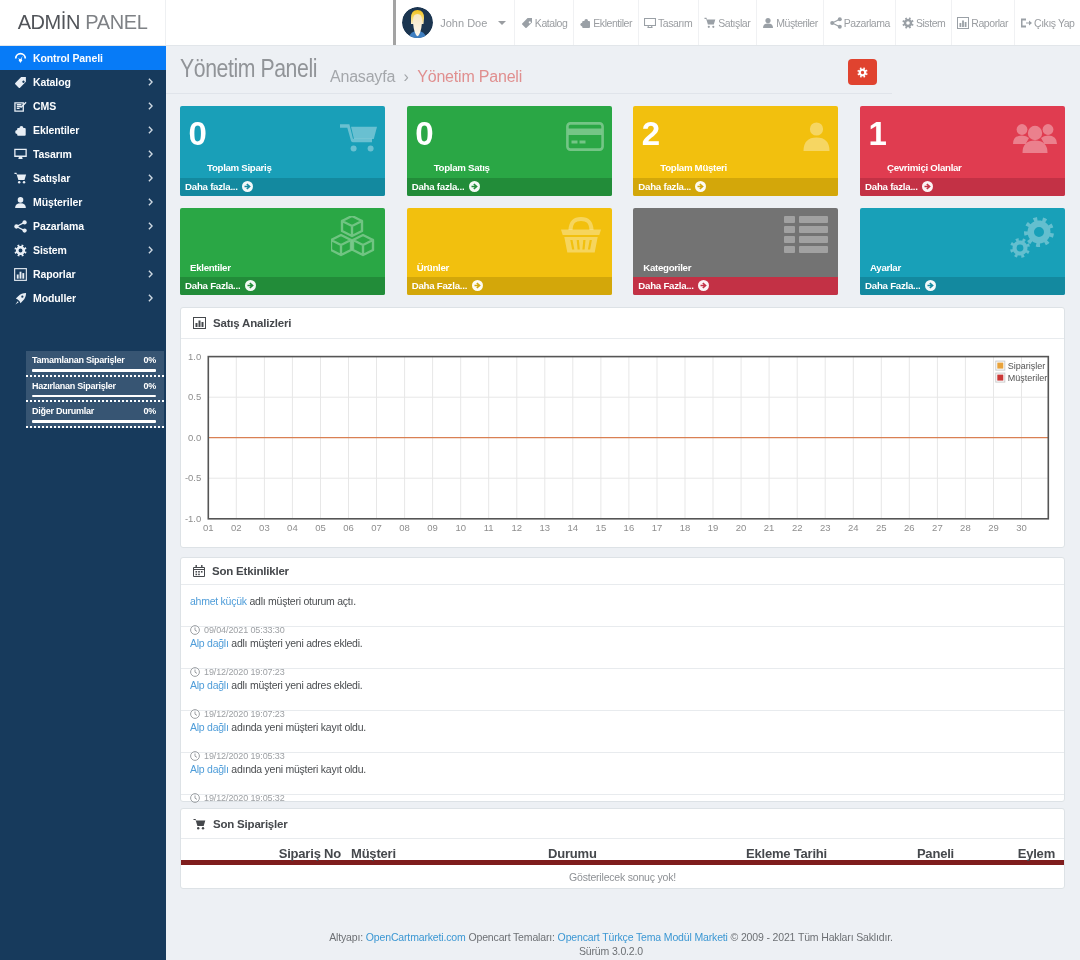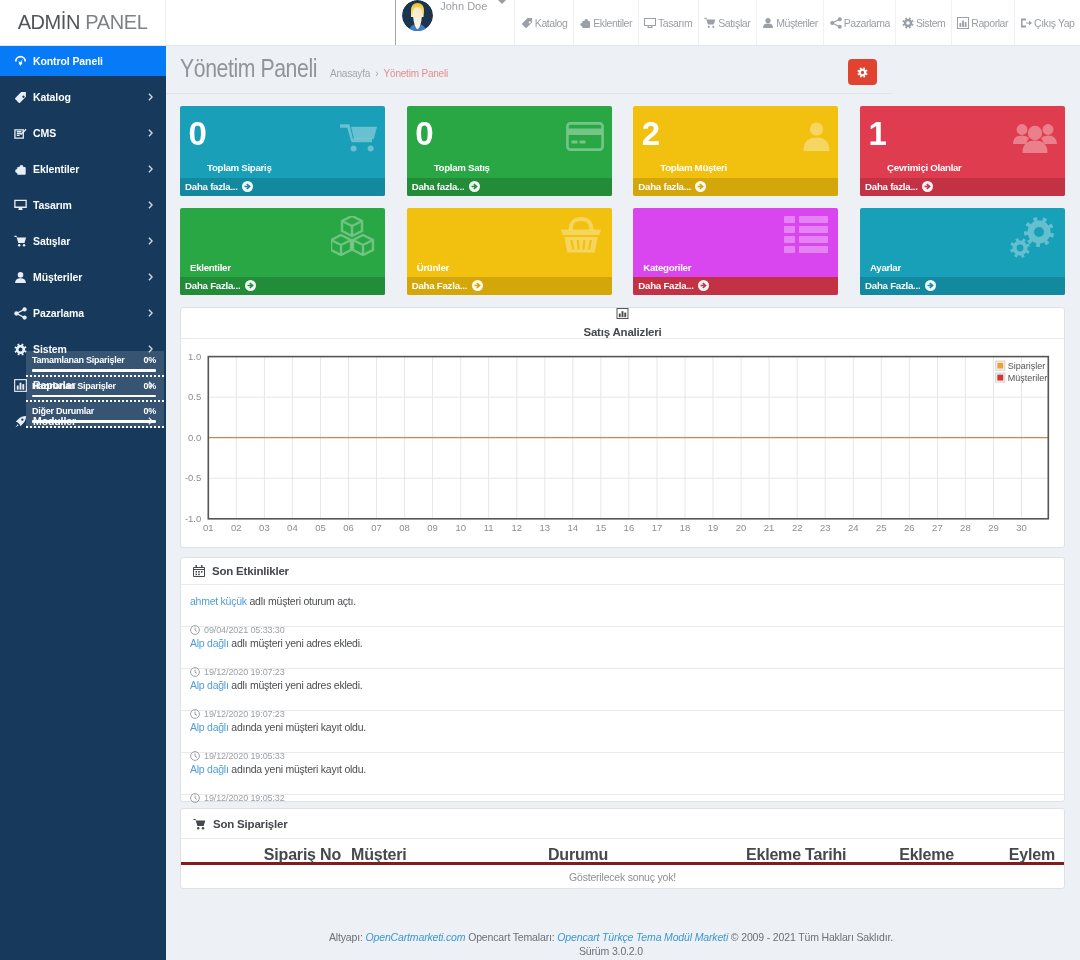--- a/index.html
+++ b/index.html
@@ -8,40 +8,40 @@
 body { font-family:"Liberation Sans", sans-serif; background:#edf0f4; font-size:12px; color:#444; position:relative; }
 
 
 #header { position:absolute; left:0; top:0; width:1080px; height:46px; background:#fff; border-bottom:1px solid #e2e6ea; z-index:5; }
 #logo { position:absolute; left:0; top:0; width:166px; height:45px; background:#fff; border-right:1px solid #eef0f2; text-align:center; line-height:45px; font-size:20px; letter-spacing:-0.4px; color:#55575a; white-space:nowrap; }
 #logo b { font-weight:400; color:#515459; }
 #logo span { font-weight:400; color:#7e8185; }
 #hnav { position:absolute; right:0; top:0; height:45px; display:flex; align-items:stretch; }
 #hnav .hitem { display:flex; align-items:center; gap:2px; padding:0 5.5px; border-left:1px solid #f0f1f3; color:#9a9da1; font-size:10.5px; letter-spacing:-0.45px; }
 #hnav .hitem svg { display:block; }
-#huser { display:flex; align-items:flex-start; gap:7px; padding:0 8px 0 6px; border-left:1px solid #a3a3a3; color:#9a9da1; font-size:11px; }
+#huser { display:flex; align-items:center; gap:7px; padding:0 8px 0 6px; border-left:3px solid #a3a3a3; color:#9a9da1; font-size:11px; }
 .caret { display:inline-block; width:0; height:0; border-left:4px solid transparent; border-right:4px solid transparent; border-top:4px solid #9a9da1; margin-left:4px; }
 
 
 #sidebar { position:absolute; left:0; top:46px; width:166px; height:914px; background:#173a5c; z-index:4; }
-.mitem { position:relative; height:30px; margin-bottom:6px; display:flex; align-items:center; color:#fcfdfe; font-size:10.5px; font-weight:700; letter-spacing:-0.1px; }
+.mitem { position:relative; height:24px; margin-bottom:0; display:flex; align-items:center; color:#fcfdfe; font-size:10.5px; font-weight:700; letter-spacing:-0.1px; }
 .mitem .mic { width:16px; margin-left:12px; display:flex; justify-content:center; } .mitem .mic svg { width:13px; height:auto; display:block; }
 .mitem .mtx { margin-left:5px; }
 .mitem .arr { position:absolute; right:13px; top:50%; margin-top:-4px; width:5px; height:8px; } .mitem .arr svg { width:5px; height:8px; display:block; }
 .mitem.active { background:#077bf7; }
 
 #sstats { position:absolute; left:26px; top:305px; width:138px; background:rgba(255,255,255,0.14); }
 .stat { padding:4px 8px 0 6px; border-bottom:2px dotted #fff; height:25.7px; }
 .stat .srow { display:flex; justify-content:space-between; font-size:9px; font-weight:700; color:#fff; line-height:10px; letter-spacing:-0.25px; }
 .stat .sbar { margin-top:4px; height:2.5px; background:#fff; border-radius:1px; }
 
 
 #pagehead { position:absolute; left:166px; top:46px; width:726px; height:48px; border-bottom:1px solid #e0e4ea; }
 #ptitle { position:absolute; left:14px; top:8px; font-size:25px; font-weight:400; color:#919498; letter-spacing:-0.5px; transform:scaleX(0.85); transform-origin:0 0; }
-#crumbs { position:absolute; left:164px; top:22px; font-size:10px; color:#a4a7ab; letter-spacing:-0.2px; }
+#crumbs { position:absolute; left:164px; top:22px; font-size:16px; color:#a4a7ab; letter-spacing:-0.2px; }
 #crumbs .cr2 { color:#e08f8f; }
 #pgear { position:absolute; right:15px; top:13px; width:29px; height:26px; background:#e0432f; border-radius:4px; display:flex; align-items:center; justify-content:center; }
 
 
 .tile { position:absolute; width:205px; border-radius:2px; overflow:hidden; color:#fff; }
 .tile .tnum { position:absolute; left:8.5px; top:9.4px; font-size:33px; font-weight:700; }
 .tile .tico { position:absolute; }
 .tile .tlabel { position:absolute; font-size:9.7px; font-weight:700; letter-spacing:-0.3px; }
 .tile .tfoot { position:absolute; left:0; right:0; bottom:0; height:17.5px; font-size:9.7px; font-weight:700; line-height:17.5px; padding-left:5px; letter-spacing:-0.25px; }
 .tile .tfoot svg { vertical-align:-2px; margin-left:2px; }
@@ -52,27 +52,27 @@
 .phead svg { display:block; }
 
 
 .act { padding:10px 12px 0 9px; border-bottom:1px solid #e8ebee; height:42px; }
 .act .a1 { font-size:10.5px; letter-spacing:-0.25px; color:#4a4d50; line-height:13px; }
 .act .a1 a { color:#4f9dd9; text-decoration:none; }
 .act .a2 { font-size:9px; letter-spacing:-0.1px; color:#9da0a4; line-height:12px; margin-top:16px; display:flex; align-items:center; gap:4px;text-align:center; }
 
 
 #ordtable { position:absolute; left:0px; top:31px; width:883px; }
-.ohead { position:relative; height:25px; border-bottom:3px solid #7f1d1d; font-size:16px; letter-spacing:-0.2px; font-weight:700; color:#45484c; }
+.ohead { position:relative; height:25px; border-bottom:5px solid #7f1d1d; font-size:13px; letter-spacing:-0.2px; font-weight:700; color:#45484c; }
 .ohead span { position:absolute; top:6px; }
 .onores { height:24px; line-height:24px; text-align:center; font-size:10.5px; letter-spacing:-0.2px; color:#8d9094; }
 
 
 #pfoot { position:absolute; left:166px; top:931px; width:914px; text-align:center; font-size:10.5px; letter-spacing:-0.15px; color:#6d7074; }
-#pfoot a { color:#3b97d3; text-decoration:none;font-style:italic; }
+#pfoot a { color:#3b97d3; text-decoration:none; }
 </style>
 </head>
 <body>
 
 <div id="header">
   <div id="logo"><b>ADMİN</b>&nbsp;<span>PANEL</span></div>
   <div id="hnav">
     <div id="huser">
       <svg width="31" height="31" viewBox="0 0 31 31">
           <defs>
@@ -410,21 +410,21 @@
         <path d="M10.5 14 C11 5.5 14.5 3 21 3 C27.5 3 31 5.5 31.5 14" fill="none" stroke="rgba(255,255,255,0.33)" stroke-width="4.2"></path>
         <path d="M1 13.5 h40 l-1.7 5.5 H2.7 Z" fill="rgba(255,255,255,0.33)"></path>
         <path d="M4.3 21 h33.4 l-3 15.5 H7.3 Z M10.3 24 l1.8 9.5 h2.2 l-1.8-9.5 Z M16.7 24 l0.9 9.5 h2.2 l-0.9-9.5 Z M23.3 24 l-0.9 9.5 h2.2 l0.9-9.5 Z M29.7 24 l-1.8 9.5 h2.2 l1.8-9.5 Z" fill="rgba(255,255,255,0.33)" fill-rule="evenodd"></path>
       </svg></div>
   <div class="tlabel" style="left:10px; top:54px;">Ürünler</div>
   <div class="tfoot" style="background:#d3a70a;">Daha Fazla... <svg width="11" height="11" viewBox="0 0 11 11">
         <circle cx="5.5" cy="5.5" r="5.5" fill="#fff" opacity="0.95"></circle>
         <path d="M2.5 5.5 h4 M4.8 3 l2.8 2.5 -2.8 2.5" stroke="#d3a70a" stroke-width="1.6" fill="none"></path>
       </svg></div>
 </div>
-<div class="tile" style="left:633.3px; top:208px; height:86.5px; background:#d946ef;">
+<div class="tile" style="left:633.3px; top:208px; height:86.5px; background:#737373;">
   <div class="tico" style="right:10px; top:8px;"><svg width="44" height="38" viewBox="0 0 44 38">
         <rect x="0" y="0" width="11" height="7" rx="1" fill="rgba(255,255,255,0.33)"></rect>
         <rect x="15" y="0" width="29" height="7" rx="1" fill="rgba(255,255,255,0.33)"></rect>
         <rect x="0" y="10" width="11" height="7" rx="1" fill="rgba(255,255,255,0.33)"></rect>
         <rect x="15" y="10" width="29" height="7" rx="1" fill="rgba(255,255,255,0.33)"></rect>
         <rect x="0" y="20" width="11" height="7" rx="1" fill="rgba(255,255,255,0.33)"></rect>
         <rect x="15" y="20" width="29" height="7" rx="1" fill="rgba(255,255,255,0.33)"></rect>
         <rect x="0" y="30" width="11" height="7" rx="1" fill="rgba(255,255,255,0.33)"></rect>
         <rect x="15" y="30" width="29" height="7" rx="1" fill="rgba(255,255,255,0.33)"></rect>
       </svg></div>
@@ -440,21 +440,21 @@
         <path d="M20.6 35.0 L20.2 36.0 L19.7 37.0 L19.1 37.9 L17.1 36.4 L16.3 37.3 L15.5 38.0 L14.5 38.6 L15.7 40.8 L14.7 41.3 L13.6 41.6 L12.5 41.9 L12.2 39.4 L11.0 39.5 L9.9 39.4 L8.8 39.2 L8.0 41.6 L7.0 41.2 L6.0 40.7 L5.1 40.1 L6.6 38.1 L5.7 37.3 L5.0 36.5 L4.4 35.5 L2.2 36.7 L1.7 35.7 L1.4 34.6 L1.1 33.5 L3.6 33.2 L3.5 32.0 L3.6 30.9 L3.8 29.8 L1.4 29.0 L1.8 28.0 L2.3 27.0 L2.9 26.1 L4.9 27.6 L5.7 26.7 L6.5 26.0 L7.5 25.4 L6.3 23.2 L7.3 22.7 L8.4 22.4 L9.5 22.1 L9.8 24.6 L11.0 24.5 L12.1 24.6 L13.2 24.8 L14.0 22.4 L15.0 22.8 L16.0 23.3 L16.9 23.9 L15.4 25.9 L16.3 26.7 L17.0 27.5 L17.6 28.5 L19.8 27.3 L20.3 28.3 L20.6 29.4 L20.9 30.5 L18.4 30.8 L18.5 32.0 L18.4 33.1 L18.2 34.2 Z M14.4 32.0 A3.4 3.4 0 1 0 7.6 32.0 A3.4 3.4 0 1 0 14.4 32.0 Z" fill="rgba(255,255,255,0.33)" fill-rule="evenodd"></path>
       </svg></div>
   <div class="tlabel" style="left:10px; top:54px;">Ayarlar</div>
   <div class="tfoot" style="background:#13899f;">Daha Fazla... <svg width="11" height="11" viewBox="0 0 11 11">
         <circle cx="5.5" cy="5.5" r="5.5" fill="#fff" opacity="0.95"></circle>
         <path d="M2.5 5.5 h4 M4.8 3 l2.8 2.5 -2.8 2.5" stroke="#13899f" stroke-width="1.6" fill="none"></path>
       </svg></div>
 </div>
 
 <div class="panel" style="top:307px; height:241px;">
-  <div class="phead" style="height:31px;flex-direction:column;">
+  <div class="phead" style="height:31px;">
       <svg width="13" height="12" viewBox="0 0 13 12">
         <rect x="0.5" y="0.5" width="12" height="11" fill="none" stroke="#45484c"></rect>
         <rect x="2.5" y="6" width="2" height="4" fill="#45484c"></rect>
         <rect x="5.5" y="3.5" width="2" height="6.5" fill="#45484c"></rect>
         <rect x="8.5" y="5" width="2" height="5" fill="#45484c"></rect>
       </svg> 
       <span>Satış Analizleri</span>
     </div>
   <svg width="883" height="239" viewBox="0 0 883 239" style="position:absolute; left:0; top:0;" font-family="Liberation Sans, sans-serif">
       <line x1="55.3" y1="48.6" x2="55.3" y2="210.8" stroke="#e7e7e7" stroke-width="1"></line>
@@ -594,21 +594,21 @@
         <circle cx="10" cy="10.2" r="1.2" fill="#45484c"></circle>
       </svg> 
       <span>Son Siparişler</span>
     </div>
   <div id="ordtable">
     <div class="ohead">
       <span style="right:723px;">Sipariş No</span>
       <span style="left:170px;">Müşteri</span>
       <span style="left:367px;">Durumu</span>
       <span style="left:537px;padding-left:28px;">Ekleme Tarihi</span>
-      <span style="right:110px;">Ekleme</span>
+      <span style="right:110px;">Paneli</span>
       <span style="right:9px;">Eylem</span>
     </div>
     <div class="onores">Gösterilecek sonuç yok!</div>
   </div>
 </div>
 
 <div id="pfoot" style="margin-left:-12px;">
   <div>Altyapı: <a>OpenCartmarketi.com</a> Opencart Temaları: <a>Opencart Türkçe Tema Modül Marketi</a> © 2009 - 2021 Tüm Hakları Saklıdır.</div>
   <div style="margin-top:2px;">Sürüm 3.0.2.0</div>
 </div>

